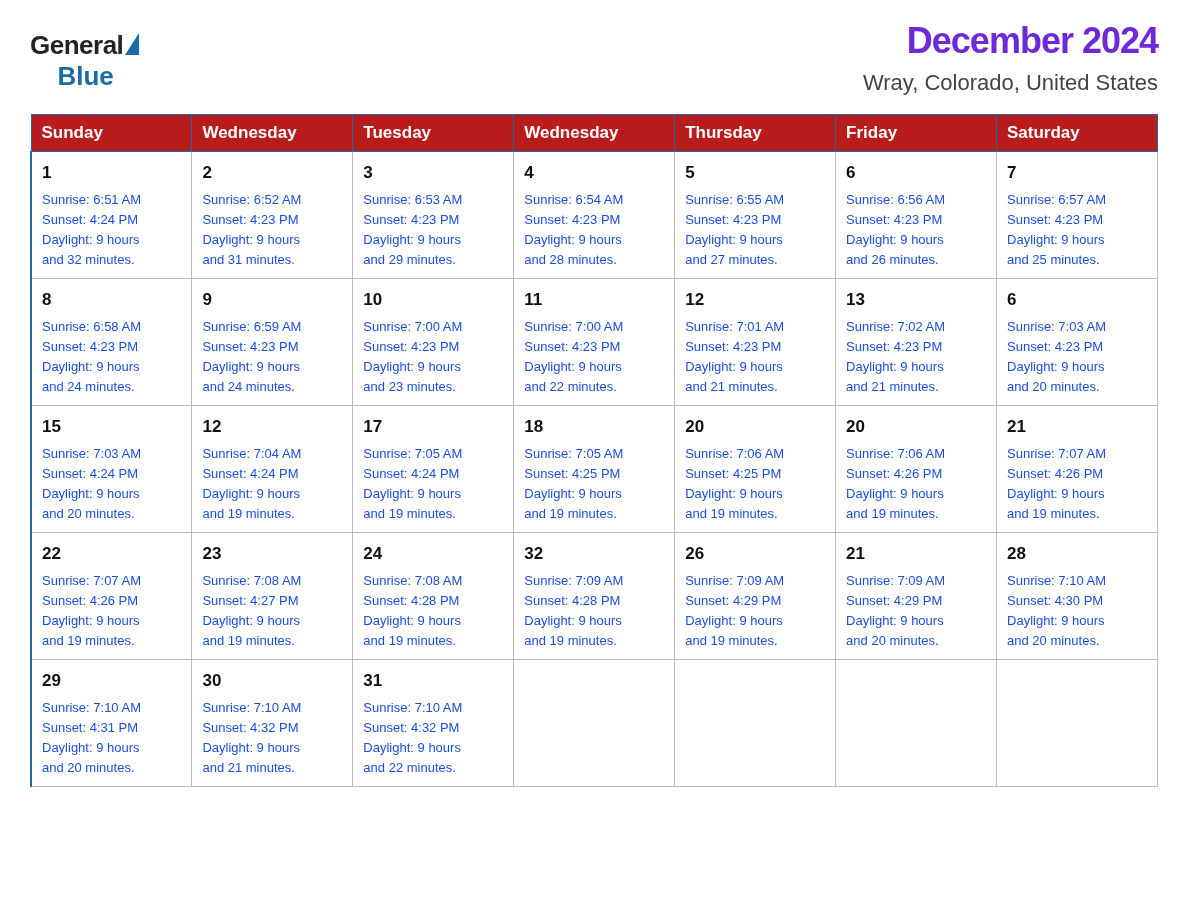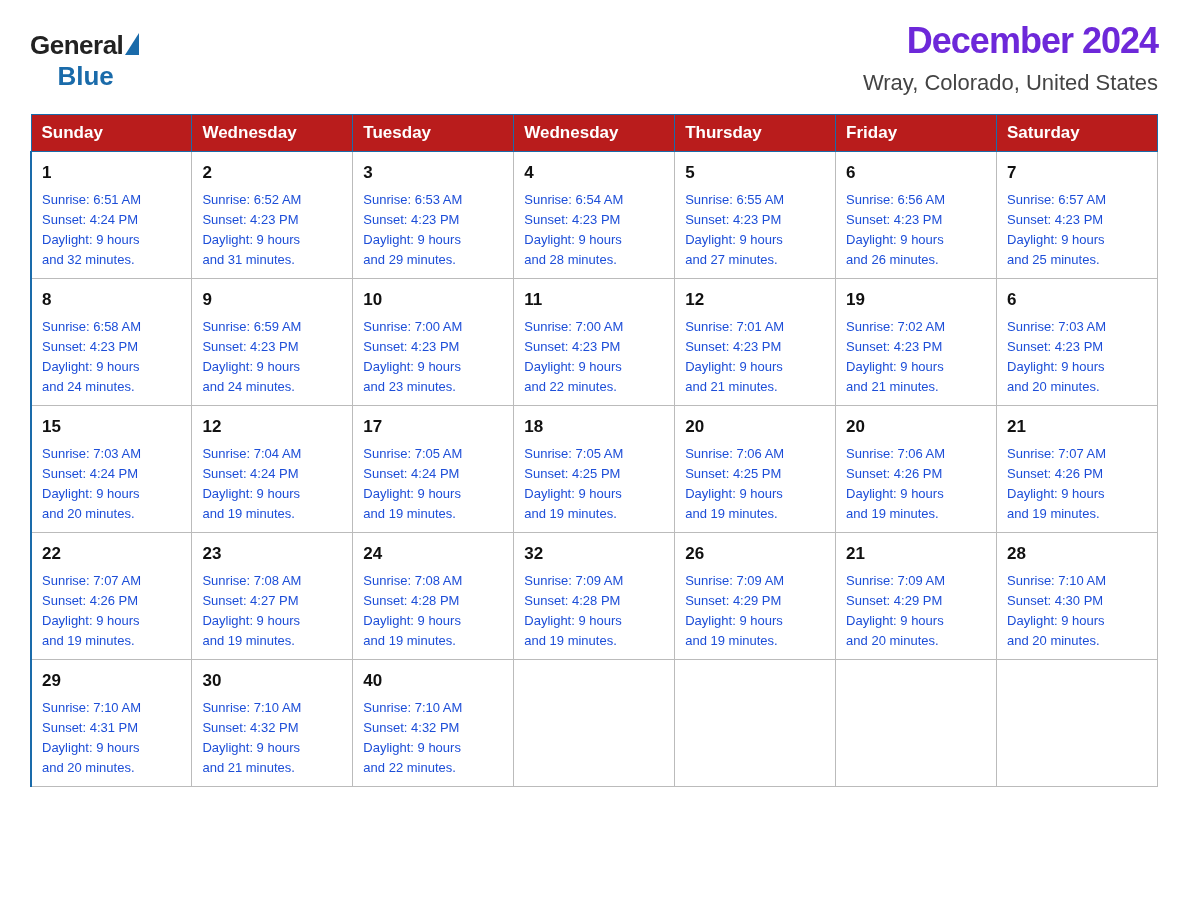--- a/index.html
+++ b/index.html
@@ -241,21 +241,21 @@
         <td>
         <div class="day-number">12</div>
         <div class="day-info">
           Sunrise: 7:01 AM<br>
           Sunset: 4:23 PM<br>
           Daylight: 9 hours<br>
           and 21 minutes.
         </div>
       </td>
         <td>
-        <div class="day-number">19</div>
+        <div class="day-number">13</div>
         <div class="day-info">
           Sunrise: 7:02 AM<br>
           Sunset: 4:23 PM<br>
           Daylight: 9 hours<br>
           and 21 minutes.
         </div>
       </td>
         <td>
         <div class="day-number">6</div>
         <div class="day-info">
@@ -409,21 +409,21 @@
         <td>
         <div class="day-number">30</div>
         <div class="day-info">
           Sunrise: 7:10 AM<br>
           Sunset: 4:32 PM<br>
           Daylight: 9 hours<br>
           and 21 minutes.
         </div>
       </td>
         <td>
-        <div class="day-number">40</div>
+        <div class="day-number">31</div>
         <div class="day-info">
           Sunrise: 7:10 AM<br>
           Sunset: 4:32 PM<br>
           Daylight: 9 hours<br>
           and 22 minutes.
         </div>
       </td>
         <td class="empty-cell"></td>
         <td class="empty-cell"></td>
         <td class="empty-cell"></td>

